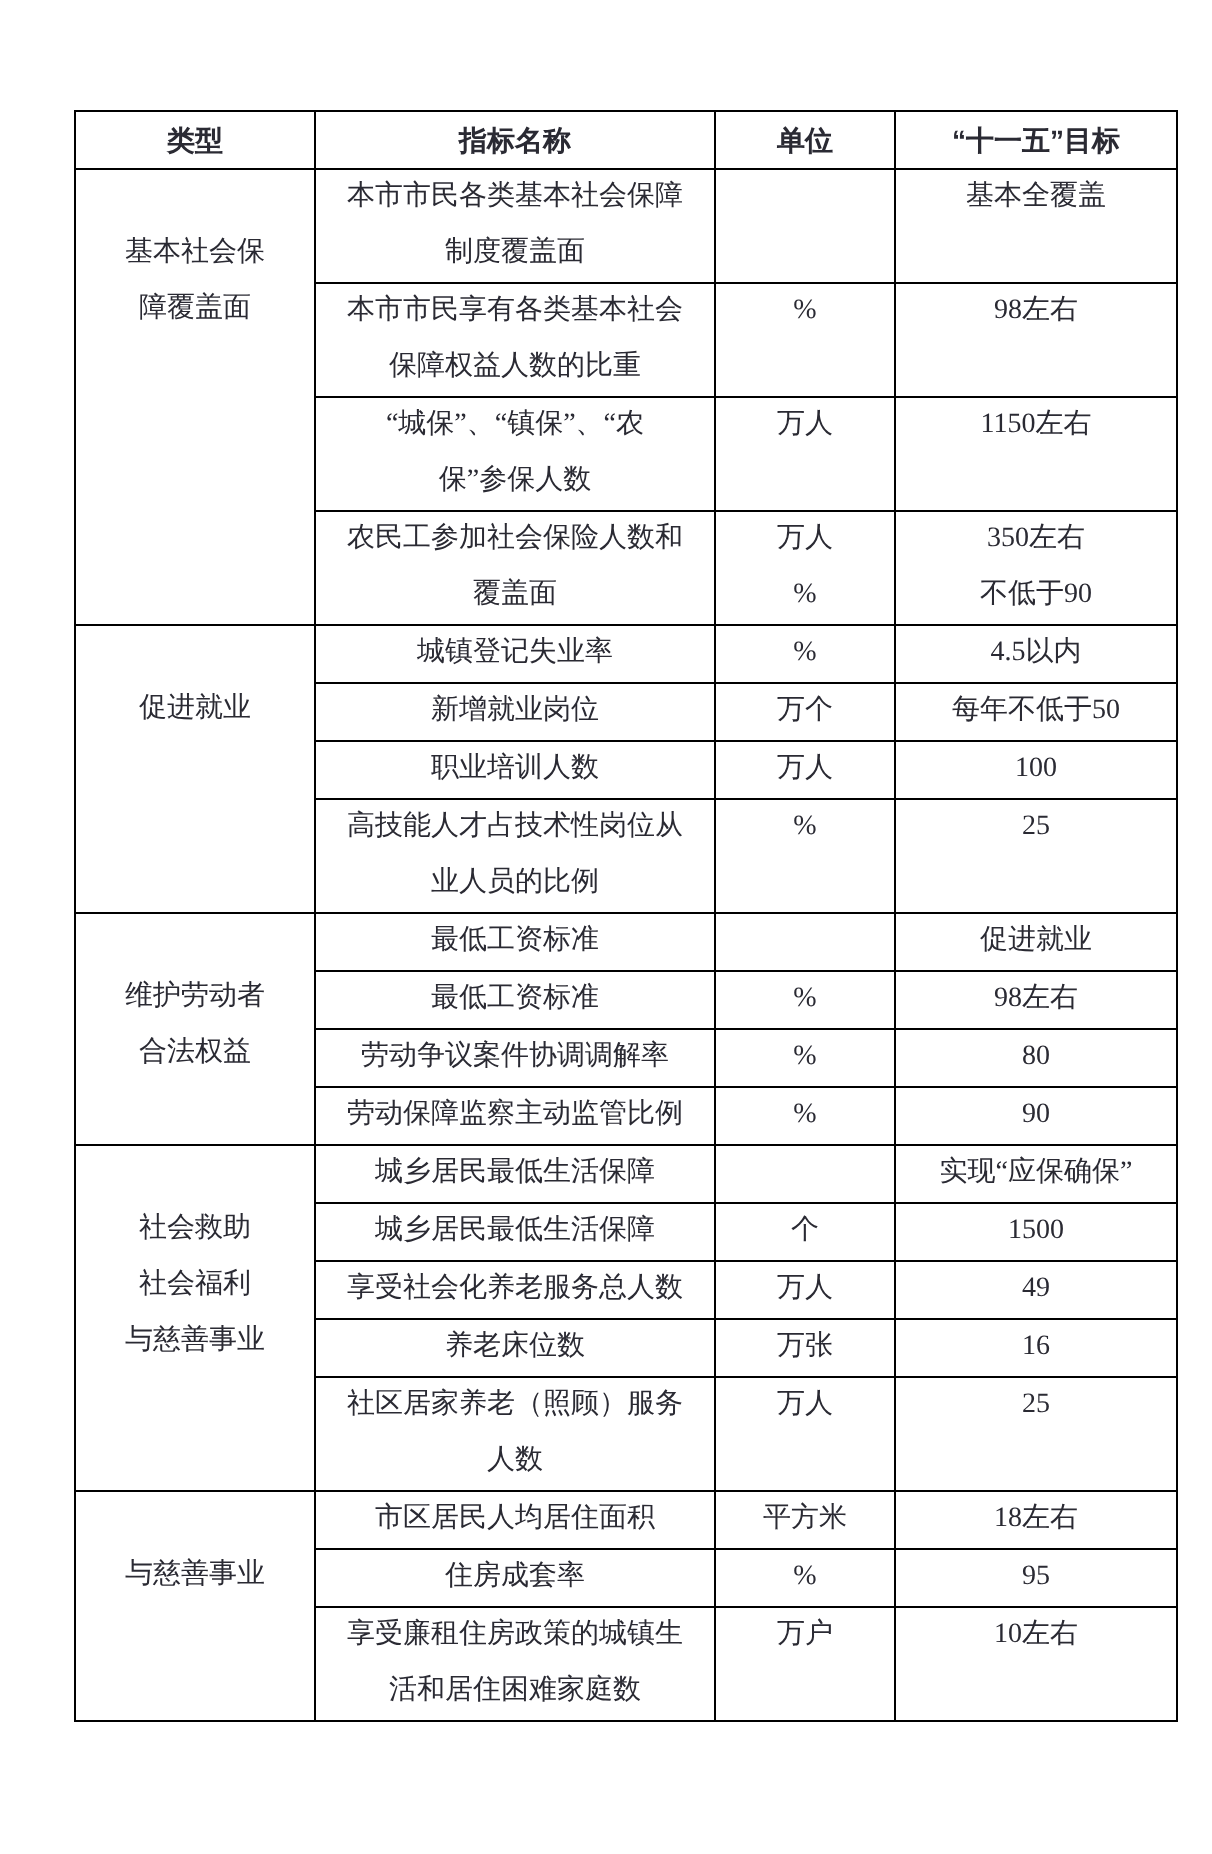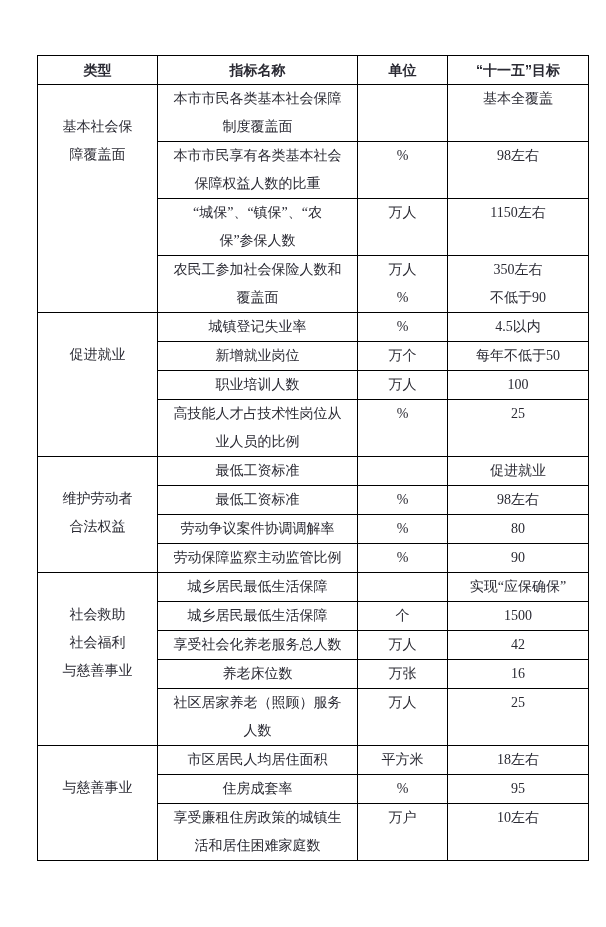--- a/index.html
+++ b/index.html
@@ -153,21 +153,21 @@
           <td class="target">实现“应保确保”</td>
         </tr>
         <tr>
           <td class="indicator">城乡居民最低生活保障</td>
           <td class="unit">个</td>
           <td class="target">1500</td>
         </tr>
         <tr>
           <td class="indicator">享受社会化养老服务总人数</td>
           <td class="unit">万人</td>
-          <td class="target">42</td>
+          <td class="target">49</td>
         </tr>
         <tr>
           <td class="indicator">养老床位数</td>
           <td class="unit">万张</td>
           <td class="target">16</td>
         </tr>
         <tr>
           <td class="indicator">社区居家养老（照顾）服务<br>人数</td>
           <td class="unit">万人</td>
           <td class="target">25</td>

